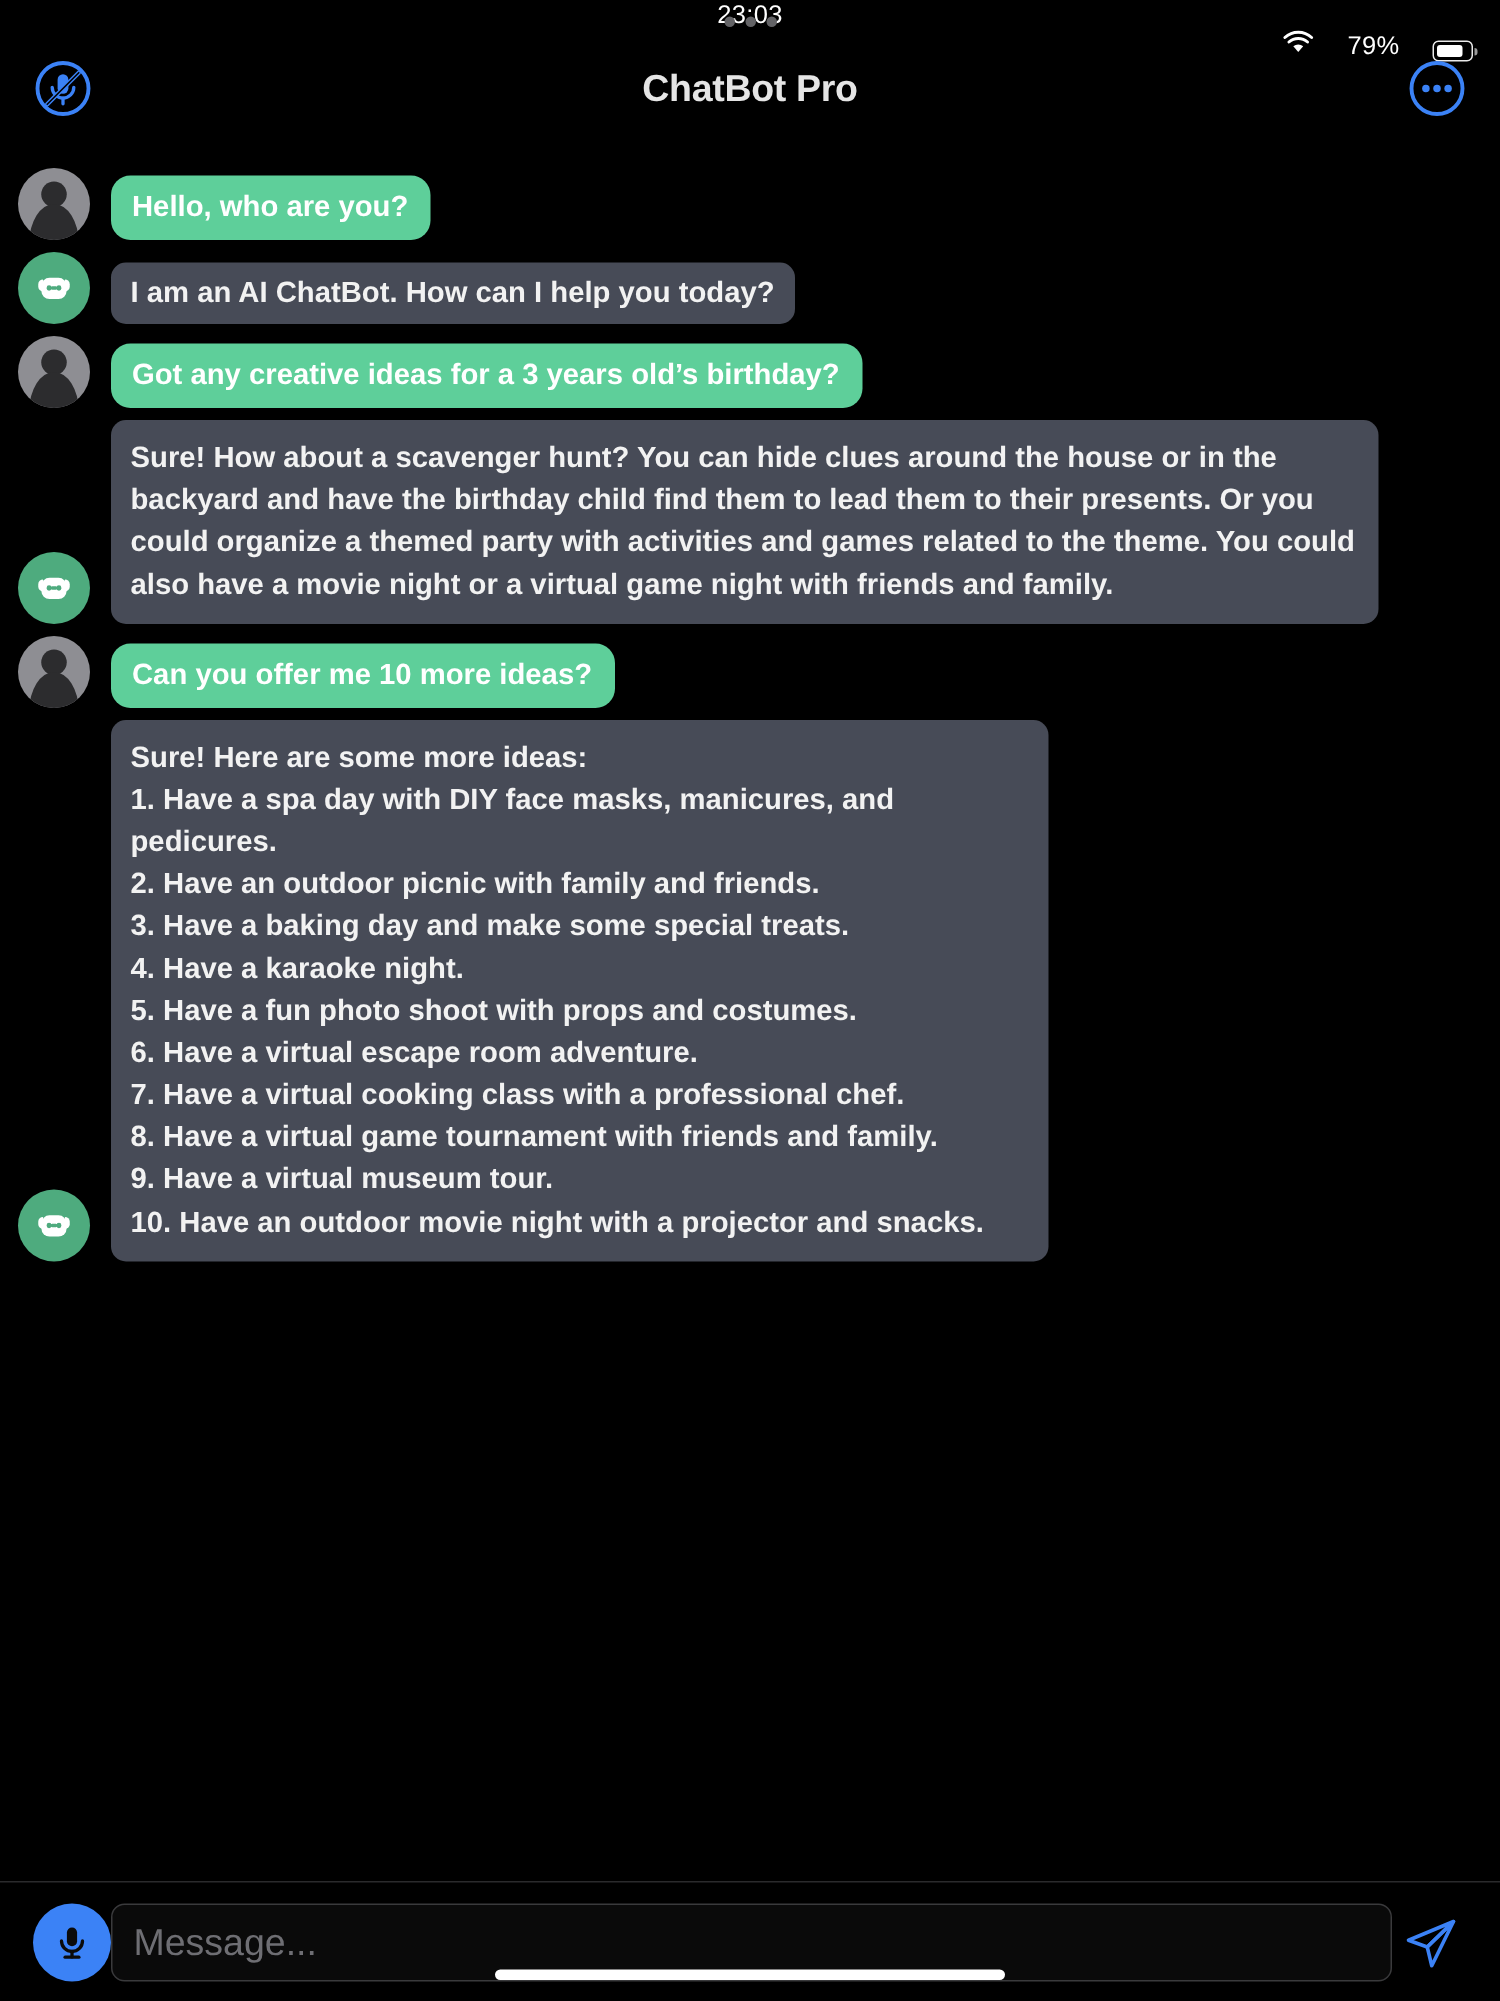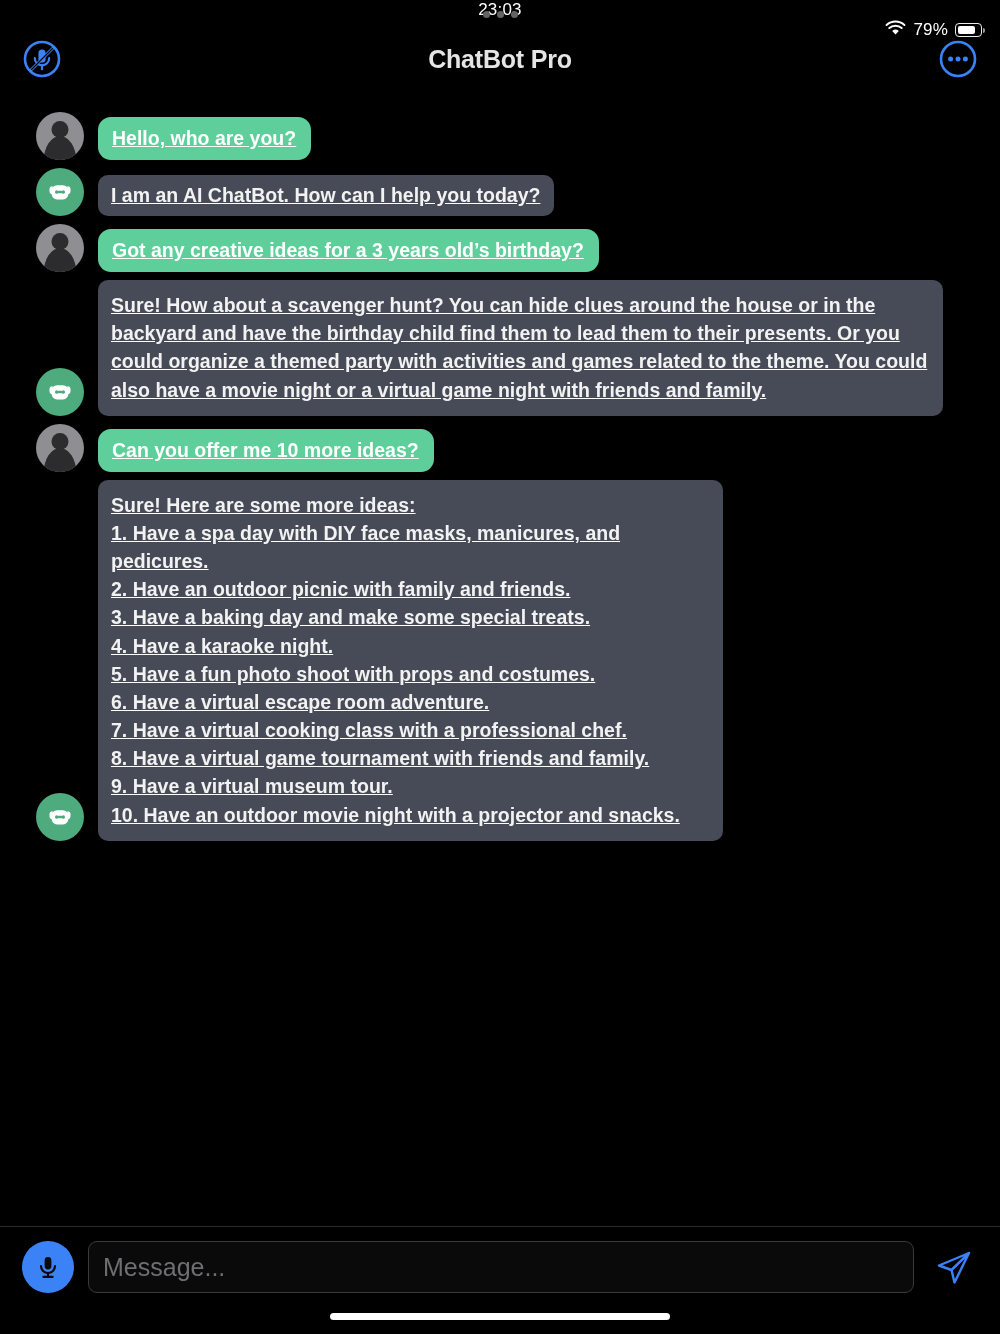--- a/index.html
+++ b/index.html
@@ -44,22 +44,22 @@
   }
   .status-center-dots i {
     display: block;
     width: 7px; height: 7px;
     border-radius: 50%;
     background: #636366;
   }
   .status-right {
     margin-left: auto;
     display: flex;
-    align-items: center;
-    gap: 7px;
+    align-items: flex-end;
+    gap: 22px;
     position: relative;
     z-index: 2;
   }
   .status-batt-pct {
     font-size: 17px;
     font-weight: 400;
     color: #ffffff;
     letter-spacing: 0.2px;
   }
   .batt-shell {
@@ -122,23 +122,22 @@
     top: 90px;
     left: 0;
     right: 0;
     bottom: 104px;
     overflow: hidden;
     padding: 22px 0 0 0;
   }
   .msg-row {
     display: flex;
     align-items: flex-end;
-    padding: 0 24px 0 36px;
+    padding: 0 24px 0 12px;
     margin-bottom: 8px;
-    text-decoration: underline;
   }
   .avatar {
     width: 48px; height: 48px;
     border-radius: 50%;
     flex: 0 0 48px;
     position: relative;
     margin-right: 14px;
     overflow: hidden;
   }
   .avatar.user { background: #8e8e93; }
@@ -182,26 +181,26 @@
     border-radius: 10px;
   }
   .bubble.bot.multiline { line-height: 1.445; padding: 11px 14px 12px 13px; }
   .bubble.user.single { padding: 10px 15px 11px 14px; }
 
   
   .input-bar {
     position: absolute;
     left: 0; right: 0;
     bottom: 0;
-    height: 108px;
+    height: 80px;
     border-top: 1px solid #2a2a2c;
     display: flex;
     align-items: flex-start;
     padding: 14px 20px 0 22px;
-    gap: 14px;
+    gap: 0;
   }
   .mic-btn {
     width: 52px; height: 52px;
     border-radius: 50%;
     background: #3b82f6;
     display: flex;
     align-items: center;
     justify-content: center;
     flex: 0 0 52px;
     cursor: pointer;

